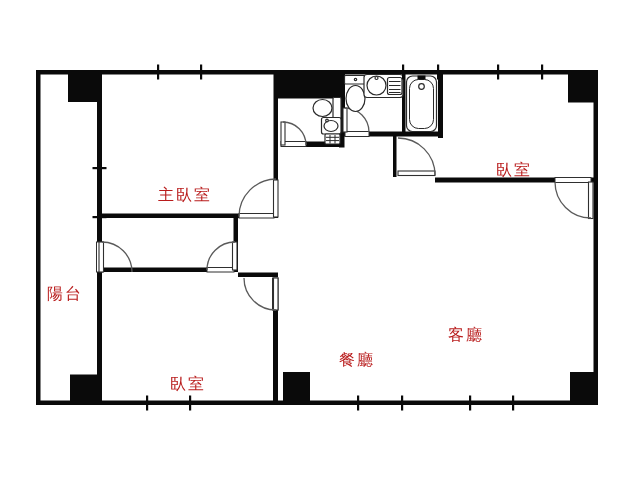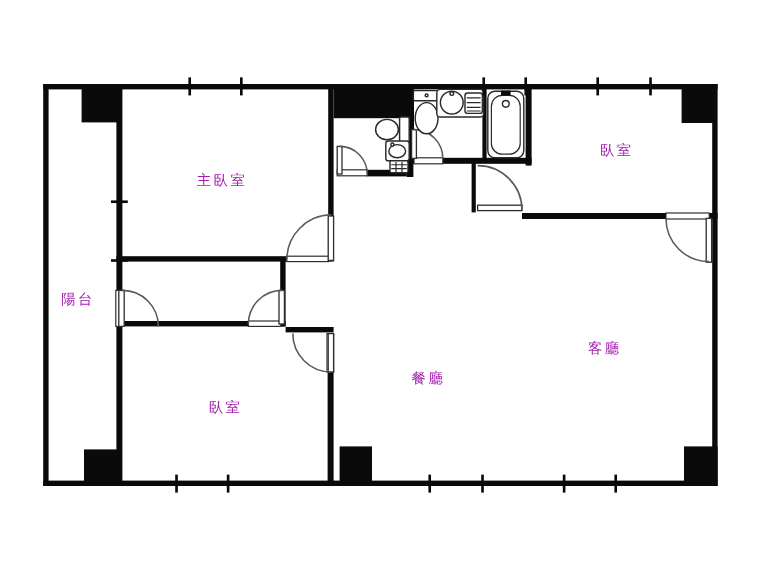--- a/index.html
+++ b/index.html
@@ -1,20 +1,20 @@
 <!DOCTYPE html>
 <html lang="zh-Hant"><head>
 <meta charset="utf-8">
 <style>
   html,body{margin:0;padding:0;background:#ffffff;}
   .canvas{position:relative;width:640px;height:480px;background:#ffffff;overflow:hidden;
           font-family:"Liberation Sans","DejaVu Sans",sans-serif;}
   .canvas svg{position:absolute;left:0;top:0;}
-  .room-label{position:absolute;transform:translate(-50%,-50%);color:#a21caf;
-              font-size:12px;letter-spacing:2px;white-space:nowrap;font-weight:400;}
+  .room-label{position:absolute;transform:translate(-50%,-50%);color:#b91c1c;
+              font-size:16px;letter-spacing:2px;white-space:nowrap;font-weight:400;margin-top:44px;}
   .wall{fill:#0a0a0a;}
   .col{fill:#0a0a0a;}
   .thr{fill:#ffffff;stroke:#2f2f2f;stroke-width:1;}
   .leaf{fill:#ffffff;stroke:#2f2f2f;stroke-width:1.1;}
   .arc{fill:none;stroke:#5a5a5a;stroke-width:1.3;}
   .fx{fill:#ffffff;stroke:#2a2a2a;stroke-width:1.2;}
   .fxl{stroke:#2a2a2a;stroke-width:1;fill:none;}
   .tick{fill:#0a0a0a;}
 </style>
 </head>
@@ -152,14 +152,14 @@
       <rect class="tick" x="92.5" y="167" width="14" height="2.2"></rect>
       <rect class="tick" x="92.5" y="216" width="14" height="2.2"></rect>
     </g>
   </svg>
 
   <div class="room-label" style="left: 65px; top: 250px; font-family: Liberation Serif, serif;">陽台</div>
   <div class="room-label" style="left: 185px; top: 151px;">主臥室</div>
   <div class="room-label" style="left: 188px; top: 340px;">臥室</div>
   <div class="room-label" style="left: 514px; top: 126px;">臥室</div>
   <div class="room-label" style="left: 357px; top: 316px;">餐廳</div>
-  <div class="room-label" style="left: 504px; top: 291px; text-align: center;">客廳</div>
+  <div class="room-label" style="left: 466px; top: 291px; text-align: center;">客廳</div>
 </div>
 
 </body></html>

